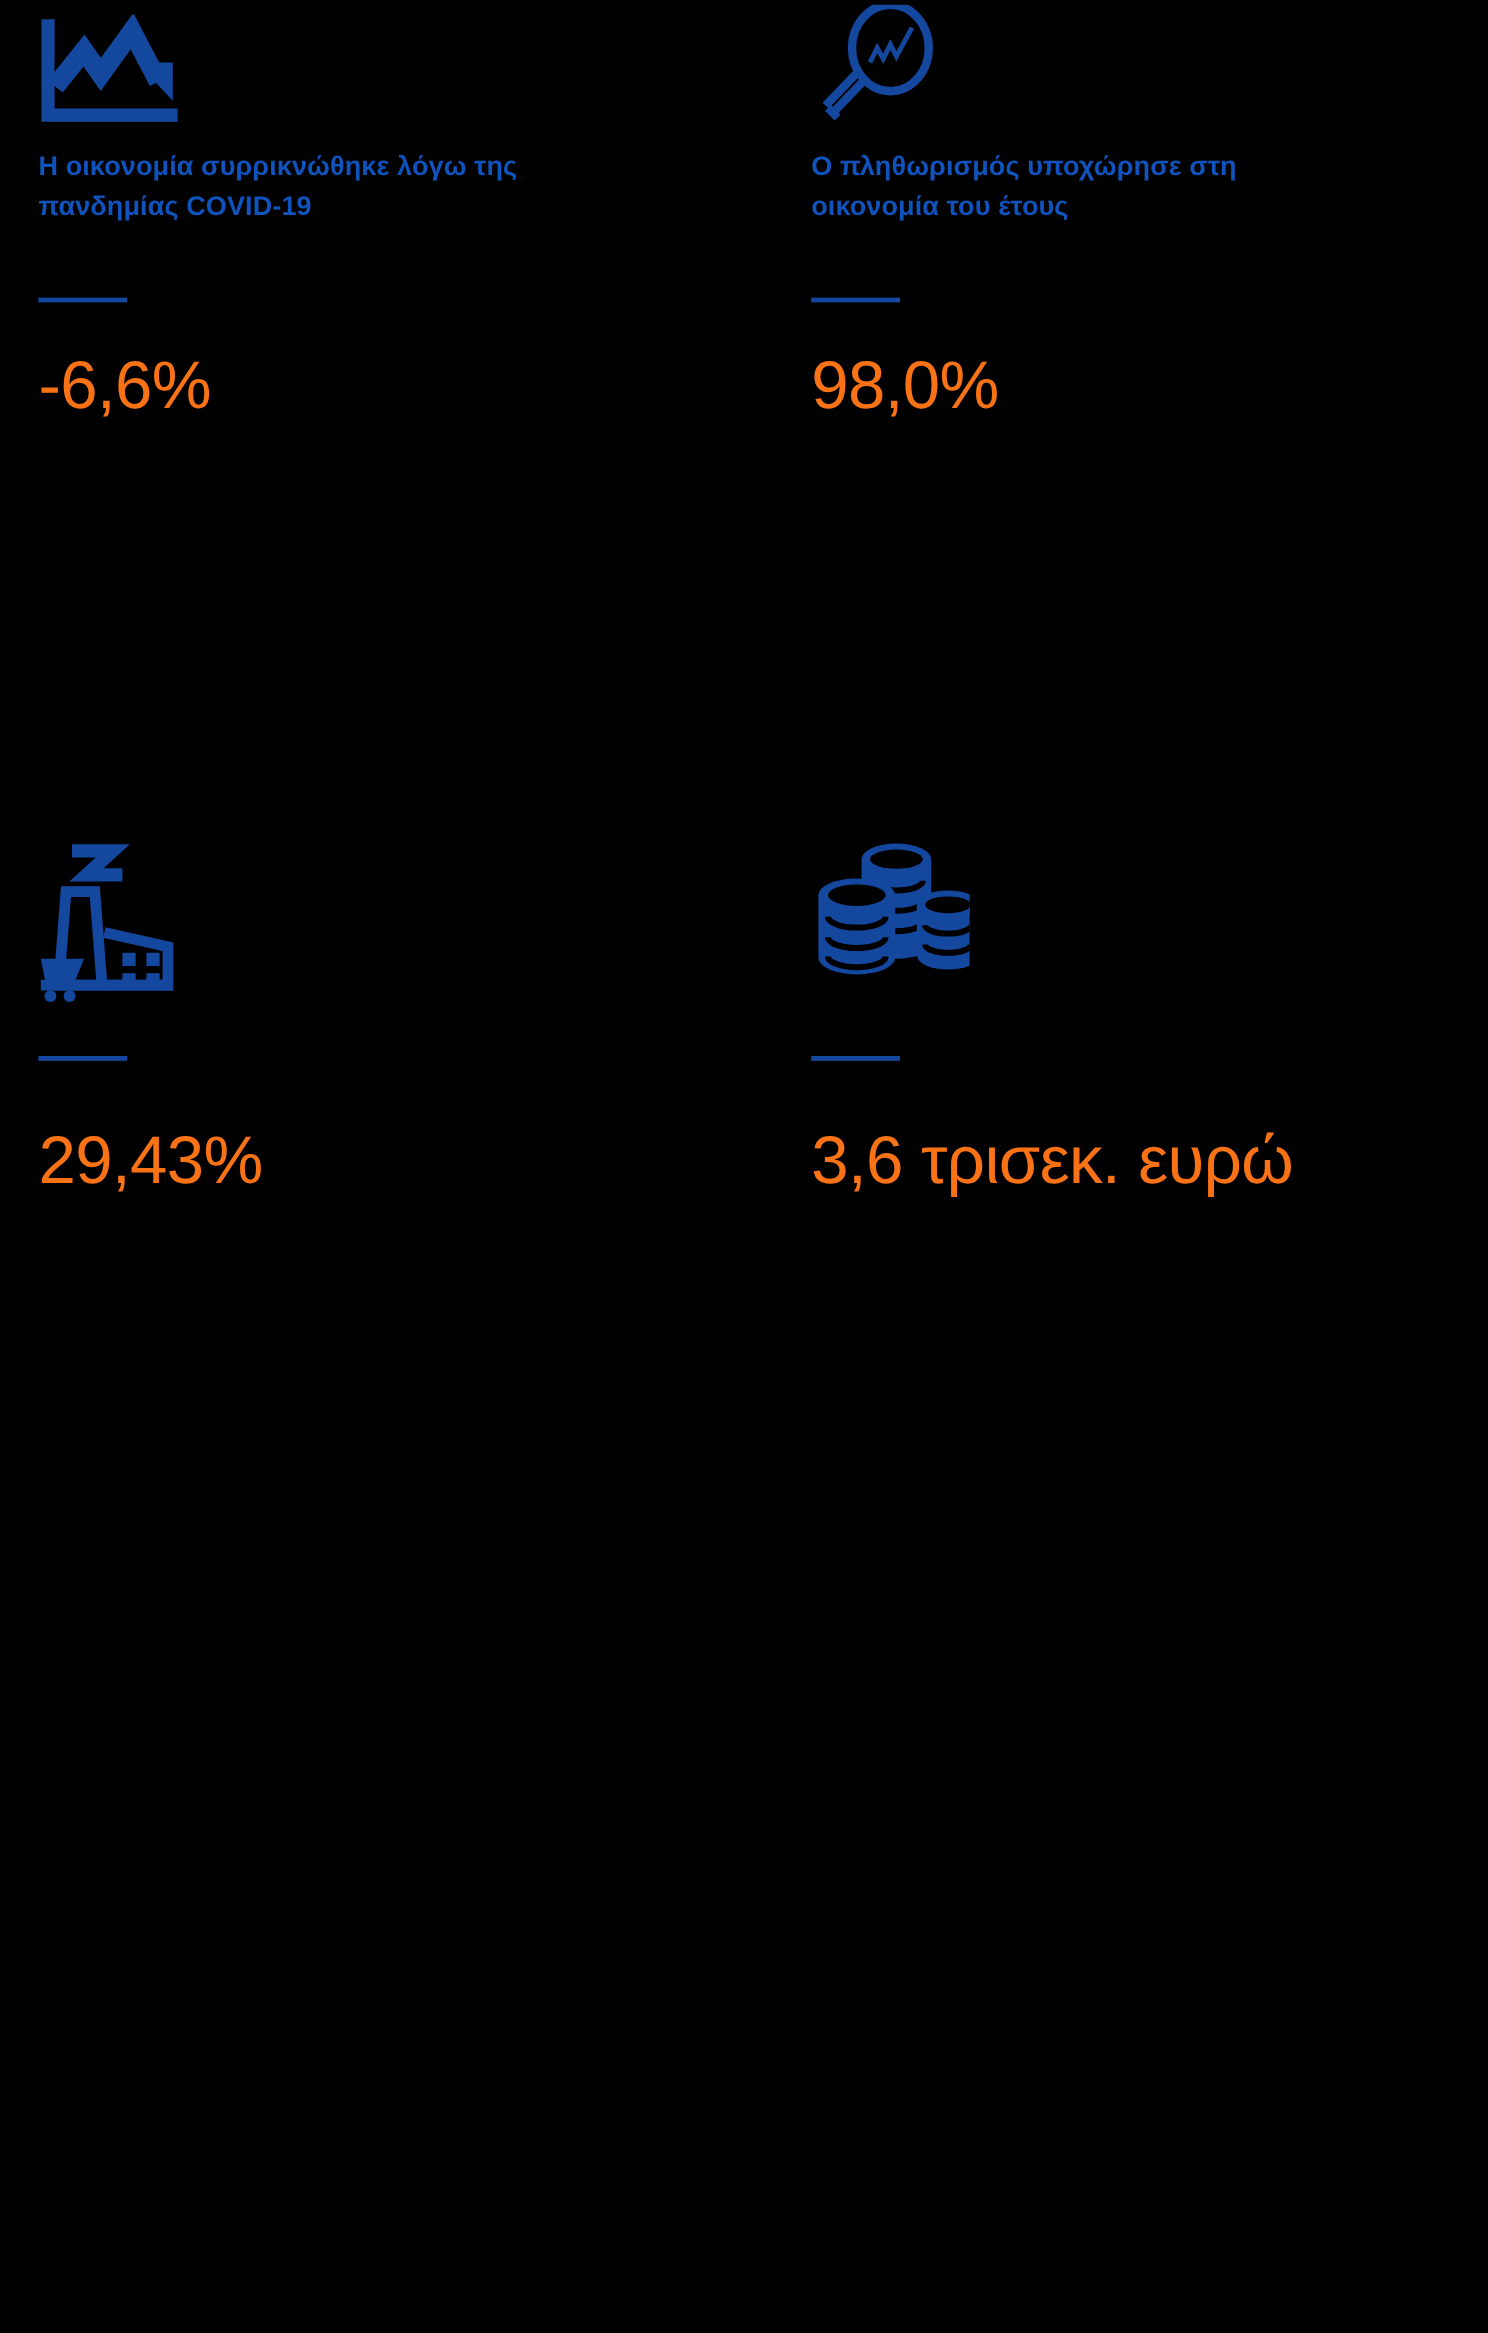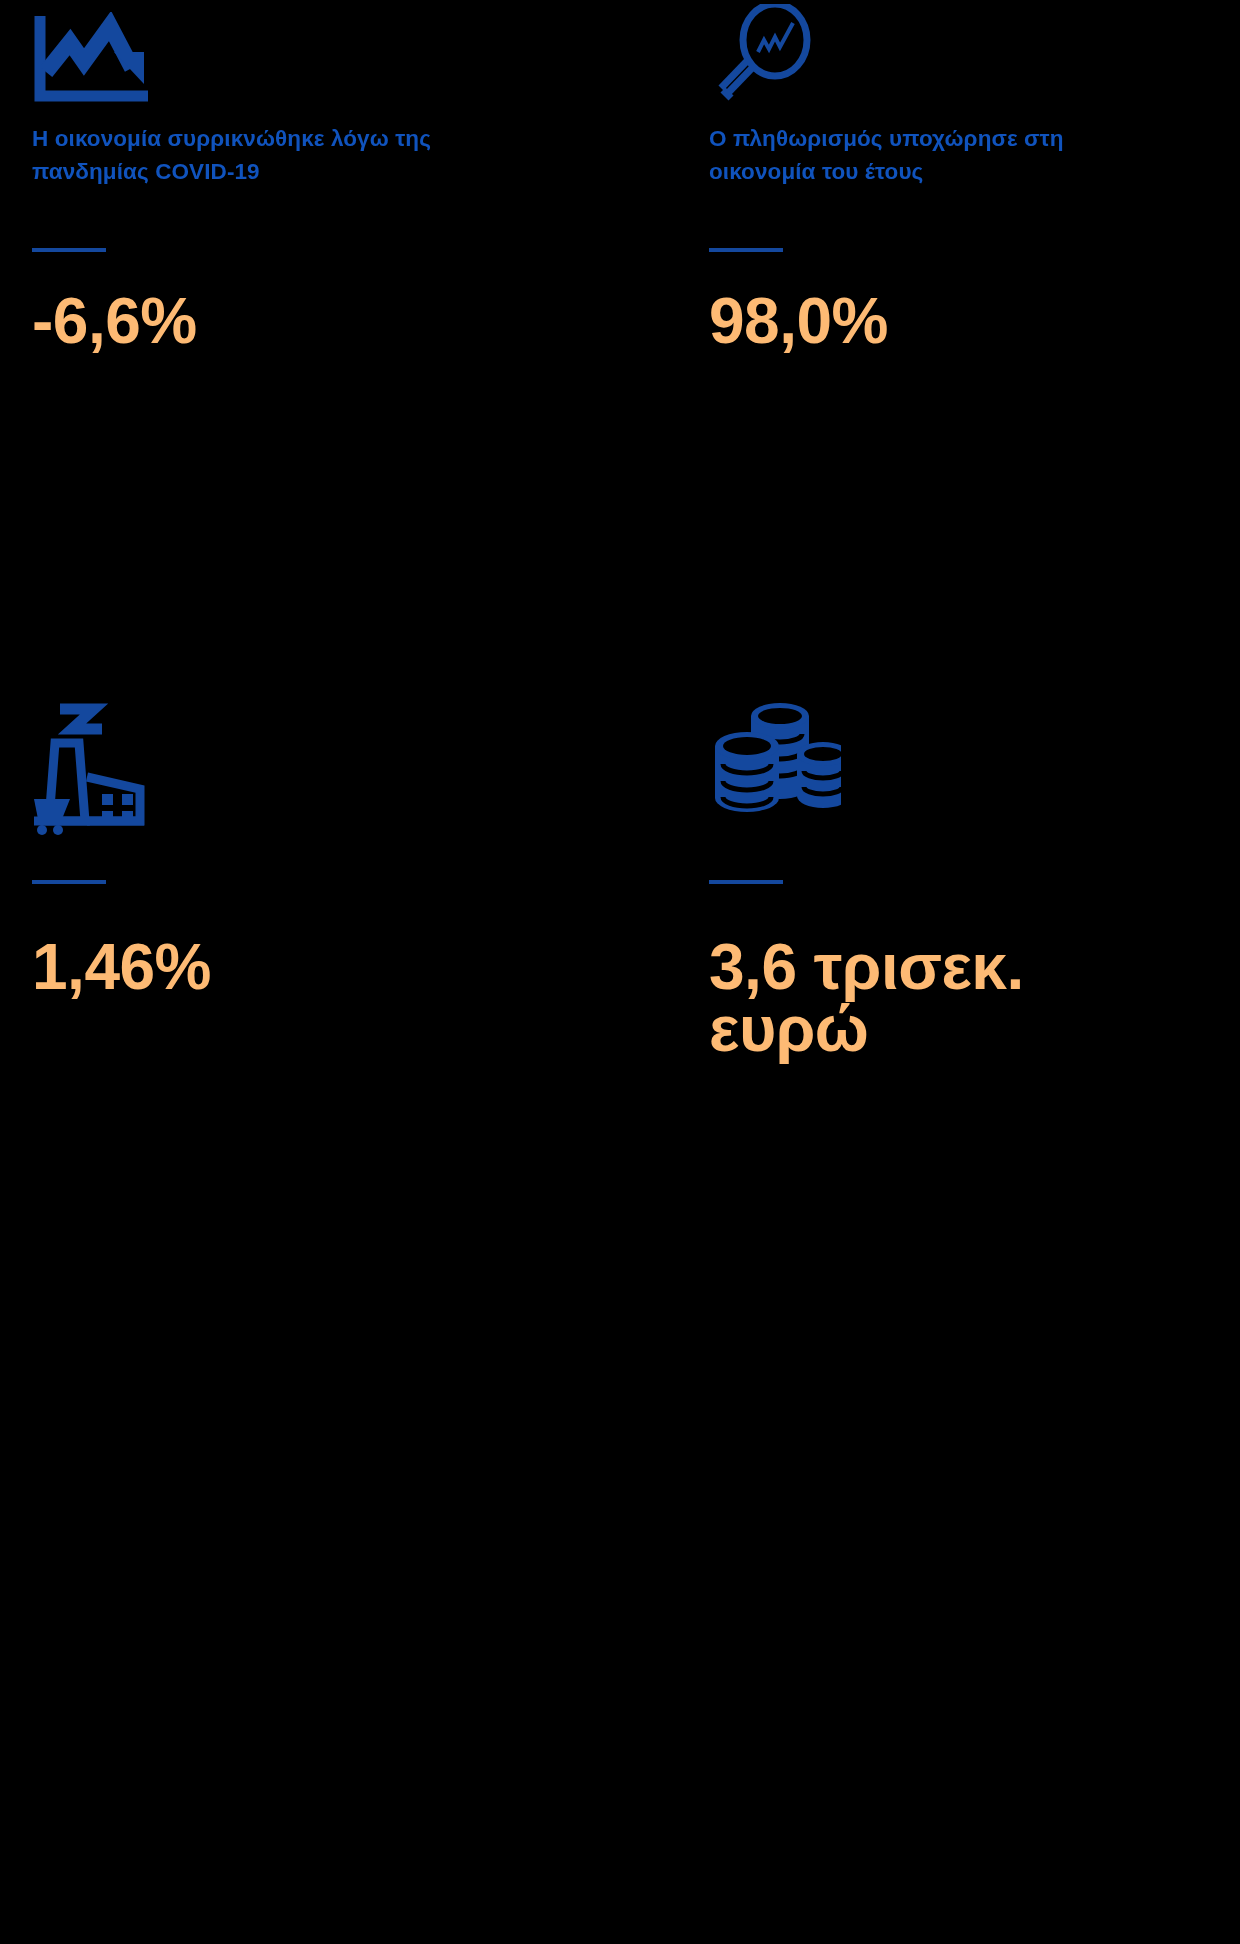--- a/index.html
+++ b/index.html
@@ -25,21 +25,21 @@
   
   .grid {
     position: absolute;
     top: 0;
     left: 0;
     width: 1240px;
     height: 1944px;
     display: grid;
     grid-template-columns: 560px 560px;
     grid-template-rows: 730px 730px;
-    column-gap: 117px;
+    column-gap: 84px;
     padding: 0 0 0 32px;
     box-sizing: border-box;
   }
 
   .stat {
     position: relative;
     display: flex;
     flex-direction: column;
     align-items: flex-start;
   }
@@ -75,24 +75,24 @@
     height: 4px;
     background: #14489e;
     margin: 60px 0 0 0;
   }
   .stat.row2 .rule {
     margin-top: 18px;
   }
 
   
   .value {
-    color: #fdba74;
-    font-size: 64px;
+    color: #f97316;
+    font-size: 56px;
     line-height: 62px;
-    font-weight: 700;
+    font-weight: 400;
     letter-spacing: -0.5px;
     margin: 38px 0 0 0;
     max-width: 420px;
   }
   .stat.row2 .value {
     margin-top: 52px;
   }
 </style>
 </head>
 <body>
@@ -146,21 +146,21 @@
           <rect x="90" y="112" width="11" height="11" fill="#14489e"></rect>
 
           <path d="M2 100 H38 L30 120 H6 Z" fill="#14489e"></path>
           <circle cx="10" cy="131" r="5" fill="#14489e"></circle>
           <circle cx="26" cy="131" r="5" fill="#14489e"></circle>
 
           <path d="M2 122 H112" fill="none" stroke="#14489e" stroke-width="9"></path>
         </svg>
       </div>
       <div class="rule"></div>
-      <p class="value">1,46%</p>
+      <p class="value">29,43%</p>
     </div>
 
     <div class="stat row2">
       <div class="icon-wrap">
         <svg width="132" height="150" viewBox="0 0 132 150" aria-hidden="true">
 
           <path d="M42 22 V92 a29 13 0 0 0 58 0 V22 Z" fill="#14489e"></path>
           <ellipse cx="71" cy="22" rx="29" ry="13" fill="#14489e"></ellipse>
           <ellipse cx="71" cy="22" rx="22" ry="8" fill="#000000"></ellipse>
           <path d="M49 40 a22 8 0 0 0 44 0" fill="none" stroke="#000000" stroke-width="5"></path>

